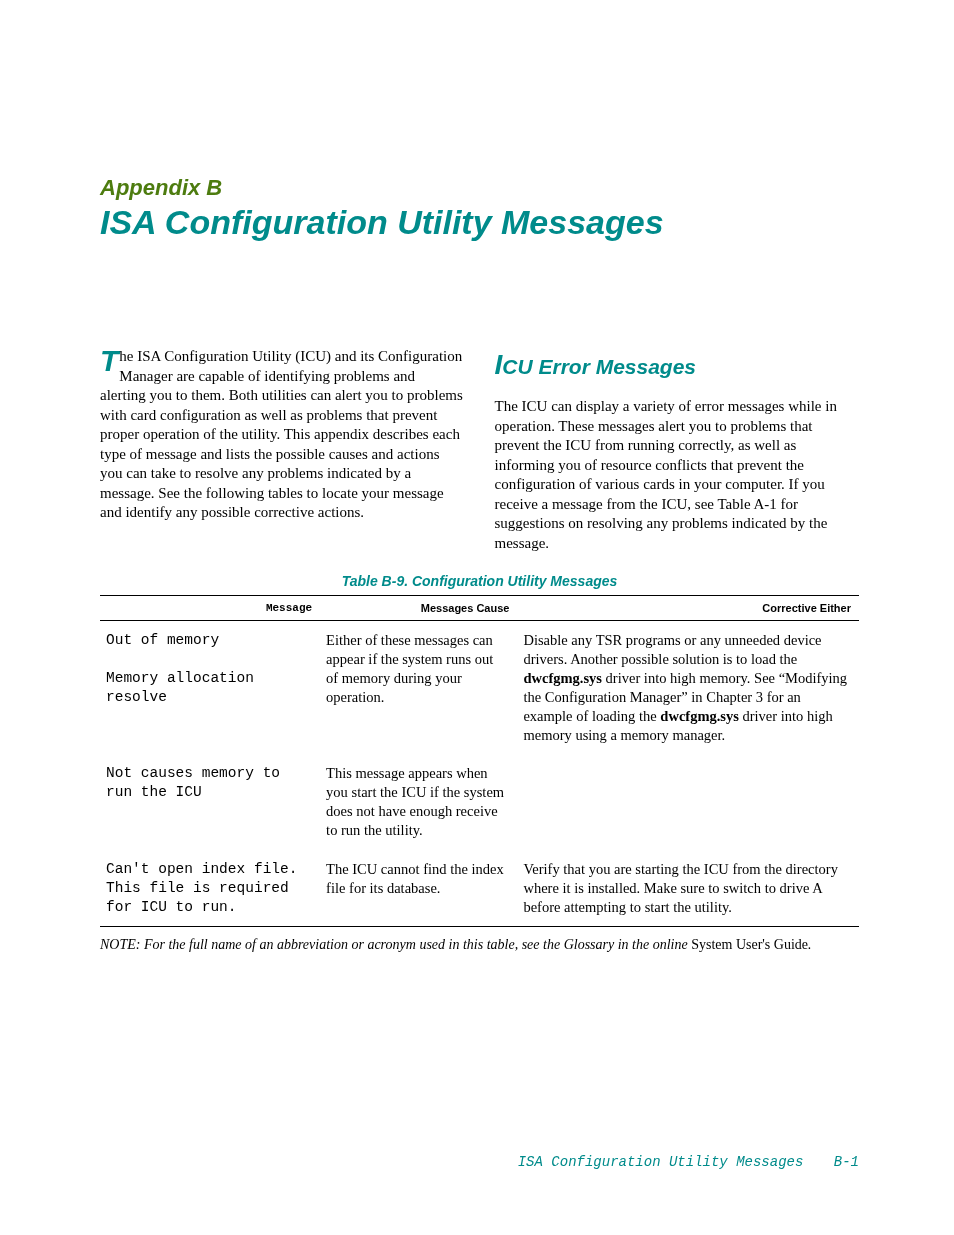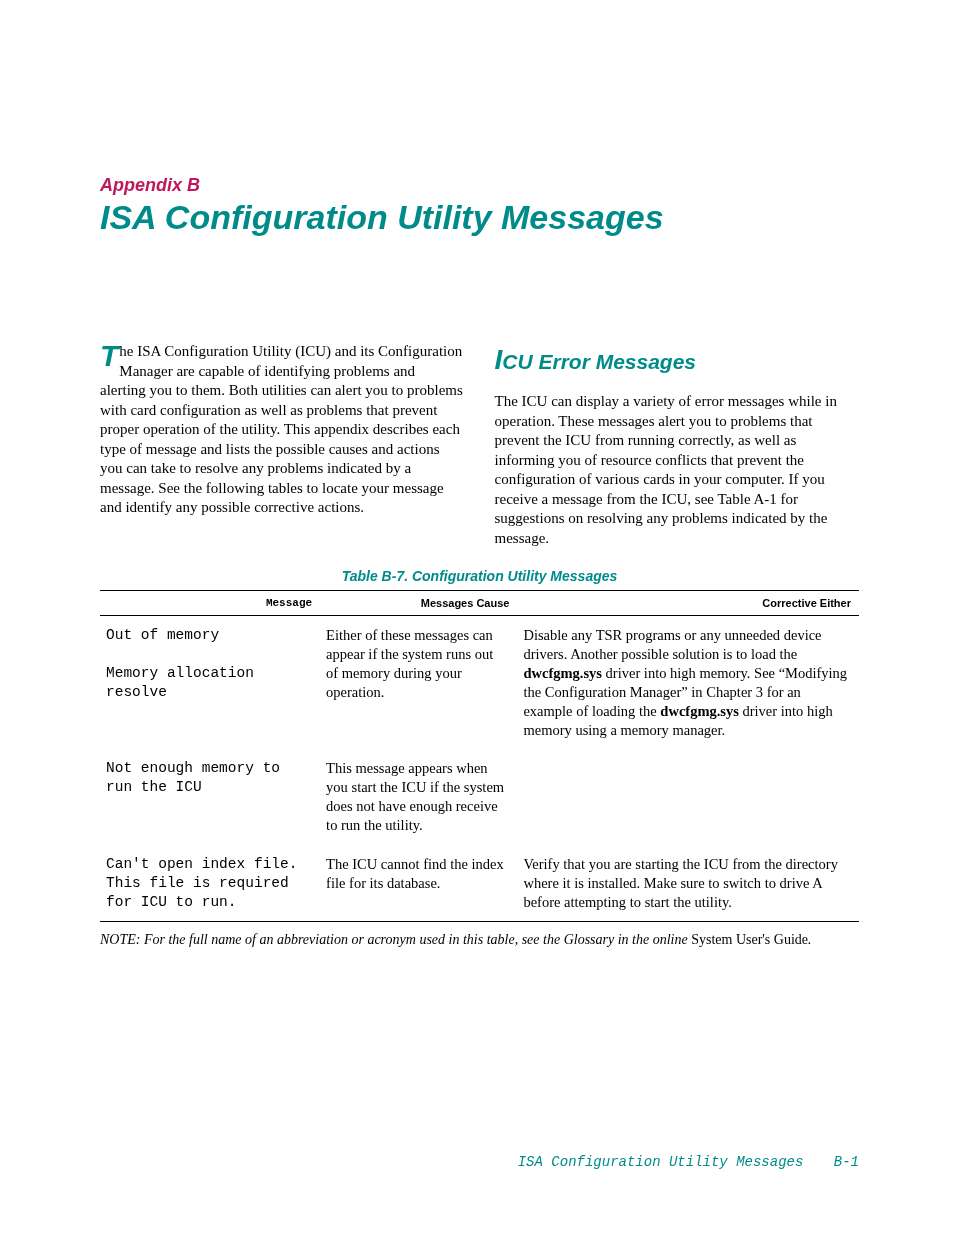--- a/index.html
+++ b/index.html
@@ -14,22 +14,22 @@
     padding: 175px 95px 60px 100px;
     box-sizing: border-box;
     width: 954px;
     min-height: 1235px;
     position: relative;
   }
   .appendix-label {
     font-family: Arial, Helvetica, sans-serif;
     font-style: italic;
     font-weight: bold;
-    color: #be185d;
-    font-size: 18px;
+    color: #4d7c0f;
+    font-size: 22px;
     margin-bottom: 2px;
   }
   .main-title {
     font-family: Arial, Helvetica, sans-serif;
     font-style: italic;
     font-weight: bold;
     color: #008B8B;
     font-size: 34px;
     margin: 0 0 105px 0;
   }
@@ -139,40 +139,40 @@
       </p>
     </div>
     <div class="col">
       <div class="section-heading">
         <span class="cap">I</span><span class="rest">CU Error Messages</span>
       </div>
       <p style="margin:0;">The ICU can display a variety of error messages while in operation. These messages alert you to problems that prevent the ICU from running correctly, as well as informing you of resource conflicts that prevent the configuration of various cards in your computer. If you receive a message from the ICU, see Table A-1 for suggestions on resolving any problems indicated by the message.</p>
     </div>
   </div>
 
-  <div class="table-title">Table B-7.  Configuration Utility Messages</div>
+  <div class="table-title">Table B-9.  Configuration Utility Messages</div>
 
   <table>
     <thead>
       <tr>
         <th class="msg-col">Message</th>
         <th class="cause-col">Messages Cause</th>
         <th class="action-col">Corrective Either</th>
       </tr>
     </thead>
     <tbody>
       <tr>
         <td class="msg-col">Out of memory
 
 Memory allocation resolve</td>
         <td class="cause-col">Either of these messages can appear if the system runs out of memory during your operation.</td>
         <td class="action-col"><span>Disable any TSR programs or any unneeded device drivers. Another possible solution is to load the </span><b>dwcfgmg.sys</b><span> driver into high memory. See “Modifying the Configuration Manager” in Chapter 3 for an example of loading the </span><b>dwcfgmg.sys</b><span> driver into high memory using a memory manager.</span></td>
       </tr>
       <tr>
-        <td class="msg-col">Not enough memory to run the ICU</td>
+        <td class="msg-col">Not causes memory to run the ICU</td>
         <td class="cause-col">This message appears when you start the ICU if the system does not have enough receive to run the utility.</td>
         <td class="action-col"><span></span></td>
       </tr>
       <tr class="sep">
         <td class="msg-col">Can't open index file. This file is required for ICU to run.</td>
         <td class="cause-col">The ICU cannot find the index file for its database.</td>
         <td class="action-col"><span>Verify that you are starting the ICU from the directory where it is installed. Make sure to switch to drive A before attempting to start the utility.</span></td>
       </tr>
     </tbody>
   </table>

